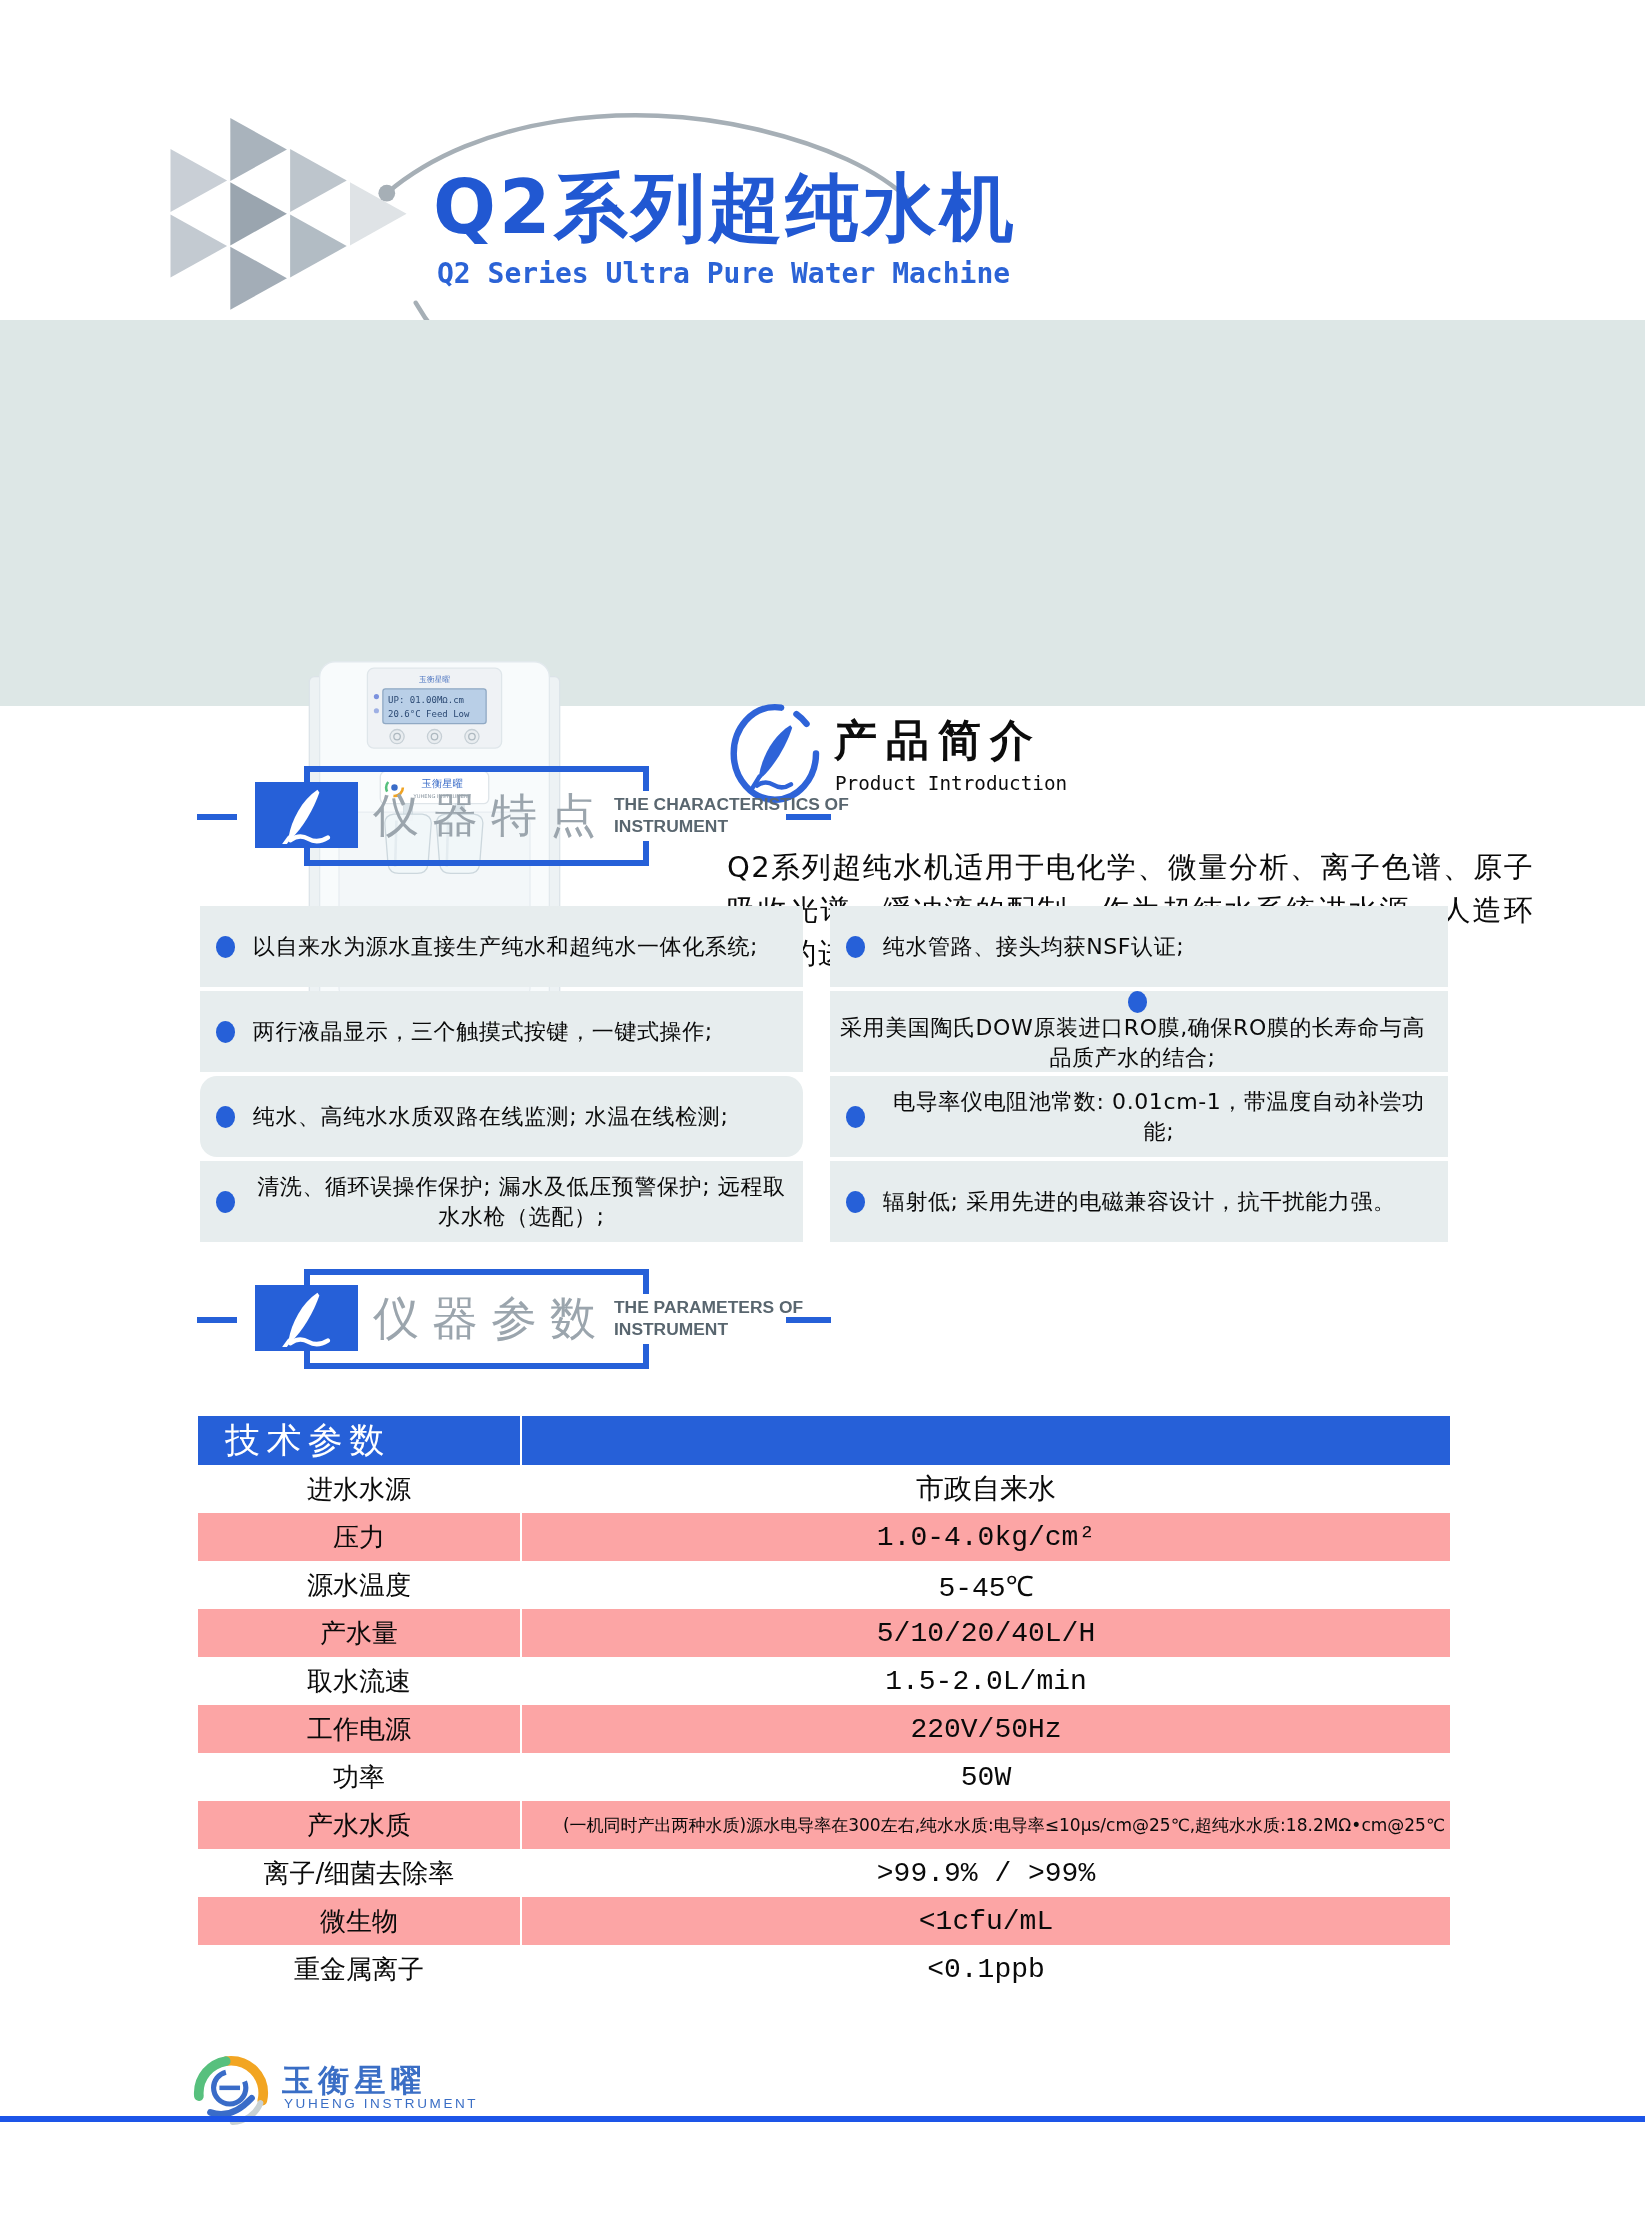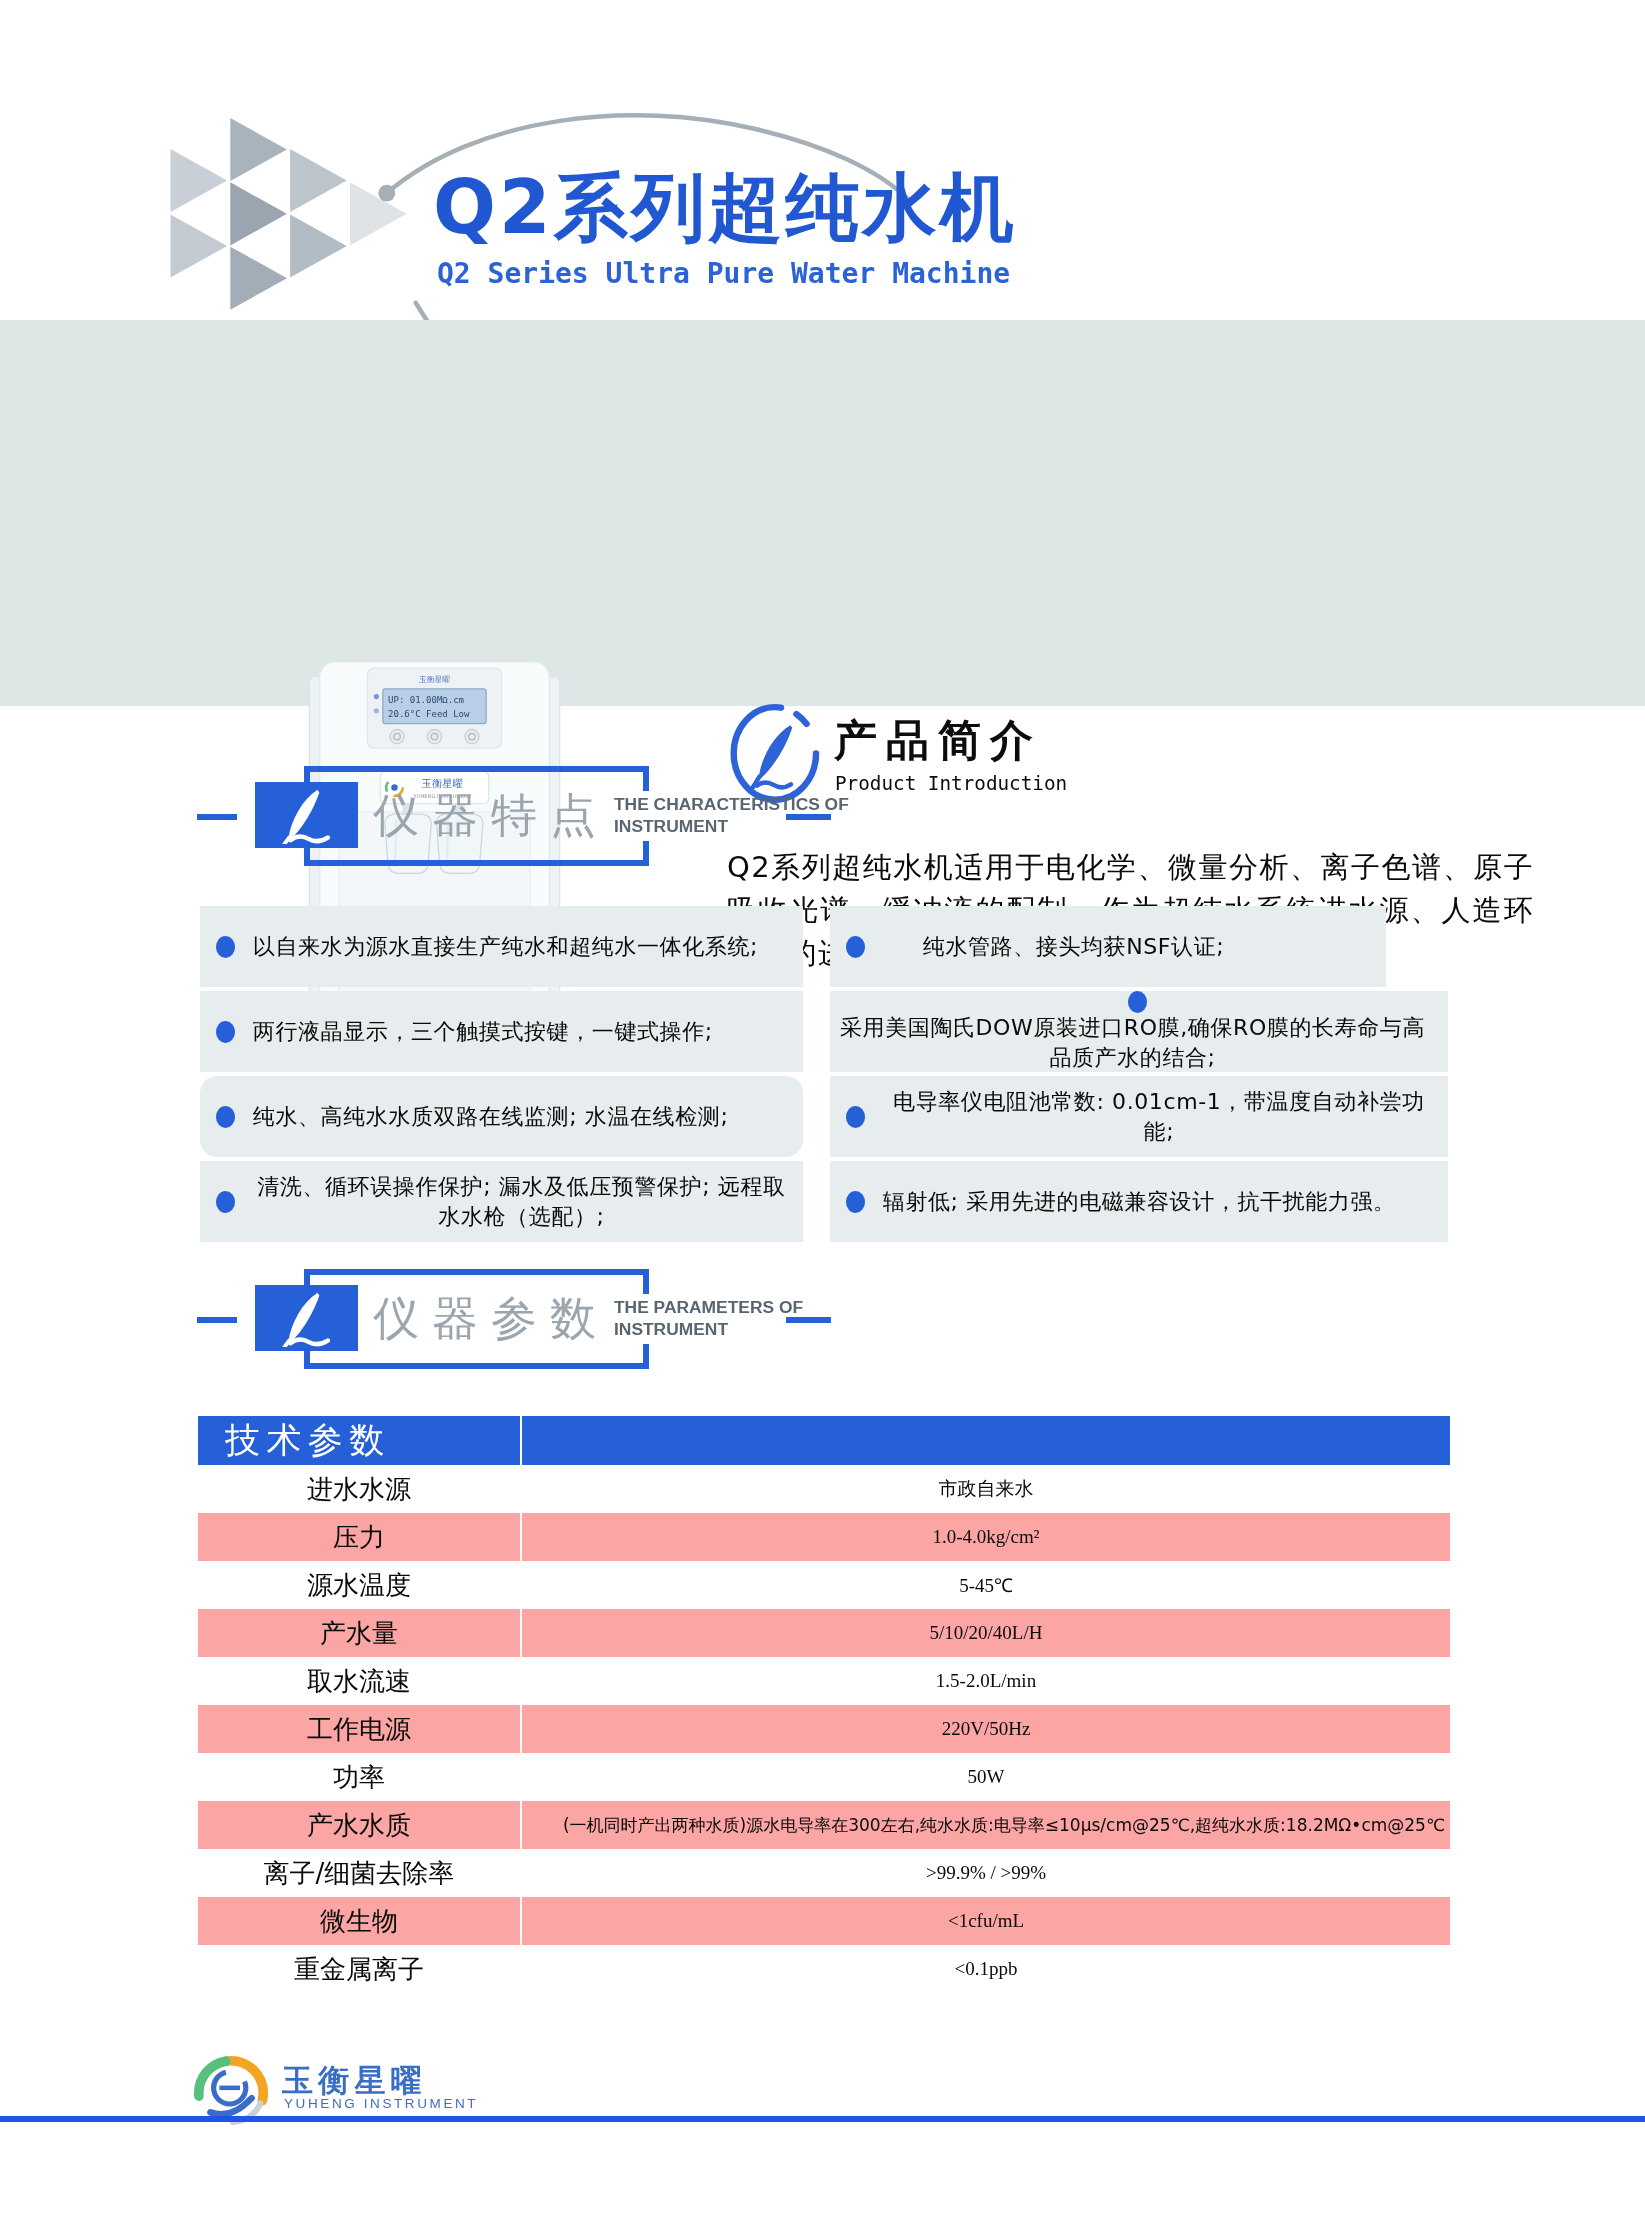--- a/index.html
+++ b/index.html
@@ -50,21 +50,21 @@
   .ptable{position:absolute;left:198px;top:1416px;width:1252px;}
   .ptable .thead{height:49px;background:#2660d8;display:flex;align-items:center;}
   .ptable .thead .h-label{width:324px;color:#fff;font-size:35px;letter-spacing:6.4px;
     padding-left:27px;box-sizing:border-box;border-right:2.6px solid #fff;height:100%;
     display:flex;align-items:center;}
   .ptable .trow{height:48px;display:flex;align-items:stretch;background:#fff;}
   .ptable .trow.alt{background:#fca5a5;}
   .ptable .cell-label{width:324px;box-sizing:border-box;border-right:2.6px solid #fff;
     display:flex;align-items:center;justify-content:center;font-size:26px;color:#0a0a0a;}
   .ptable .cell-value{flex:1;display:flex;align-items:center;justify-content:center;
-    font-size:19px;color:#0a0a0a;font-family:Liberation Serif, serif;text-align:center;}
+    font-size:28px;color:#0a0a0a;font-family:Liberation Mono, monospace;text-align:center;}
   .ptable .trow.small .cell-value{font-size:17px;font-family:"DejaVu Sans",sans-serif;margin-left:36px;}
 
   
   .footer-emblem{position:absolute;left:191px;top:2053px;width:80px;height:80px;}
   .footer-brand{position:absolute;left:282px;top:2060px;font-size:31px;font-weight:bold;
     color:#3a6ec5;letter-spacing:5.2px;white-space:nowrap;}
   .footer-brand-en{position:absolute;left:284px;top:2096px;font-size:13.5px;color:#3a6ec5;
     letter-spacing:2.6px;font-family:"Liberation Sans",sans-serif;white-space:nowrap;}
   .footer-line{position:absolute;left:0;top:2116px;width:1645px;height:6.4px;background:#1d55e8;}
 </style>
@@ -186,21 +186,21 @@
         <span class="txt">两行液晶显示，三个触摸式按键，一键式操作;</span>
       </div>
       <div class="feature-box" style="left: 0px; top: 170px; width: 603px; height: 81px; border-radius: 17px;">
         <span class="bullet"></span>
         <span class="txt">纯水、高纯水水质双路在线监测; 水温在线检测;</span>
       </div>
       <div class="feature-box" style="left: 0px; top: 255px; width: 603px; height: 81px;">
         <span class="bullet"></span>
         <span class="txt">清洗、循环误操作保护; 漏水及低压预警保护; 远程取水水枪（选配）;</span>
       </div>
-      <div class="feature-box" style="left: 630px; top: 0px; width: 556px; height: 81px; gap: 40px;">
+      <div class="feature-box" style="left: 630px; top: 0px; width: 618px; height: 81px;">
         <span class="bullet"></span>
         <span class="txt">纯水管路、接头均获NSF认证;</span>
       </div>
       <div class="feature-box" style="left: 630px; top: 85px; width: 618px; height: 81px; flex-direction: column;">
         <span class="bullet"></span>
         <span class="txt">采用美国陶氏DOW原装进口RO膜,确保RO膜的长寿命与高品质产水的结合;</span>
       </div>
       <div class="feature-box" style="left: 630px; top: 170px; width: 618px; height: 81px;">
         <span class="bullet"></span>
         <span class="txt">电导率仪电阻池常数: 0.01cm-1，带温度自动补尝功能;</span>

